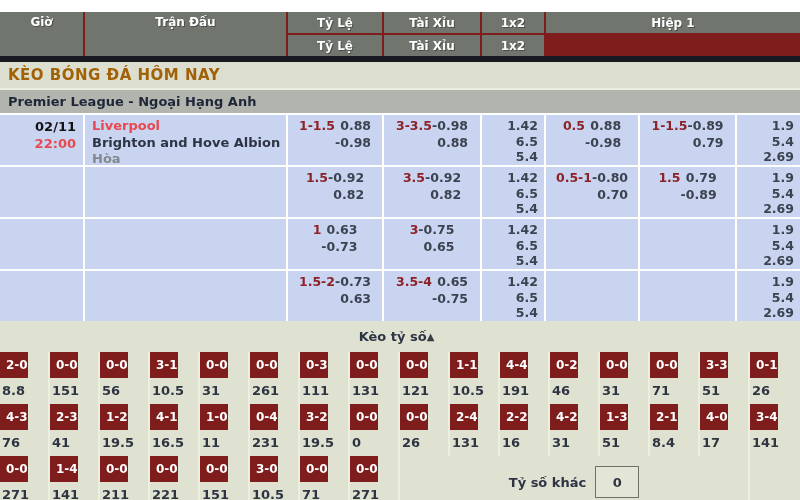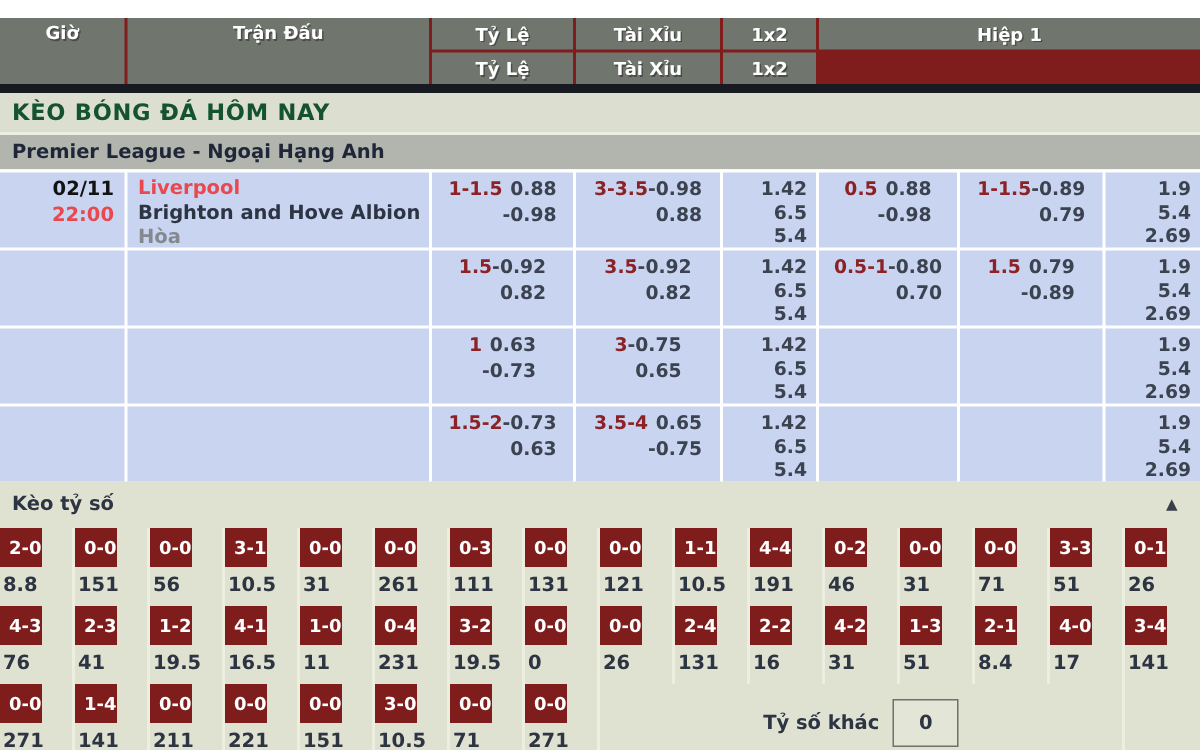--- a/index.html
+++ b/index.html
@@ -14,21 +14,21 @@
     justify-content:center;text-shadow:1px 1px 0 rgba(0,0,0,.35);}
   .hcell.rspan{grid-row:1/3;align-items:flex-start;padding-top:3px;}
   .hcell.c1{grid-column:1;}
   .hcell.c2{grid-column:2;}
   .hcell.gfull{grid-column:3/6;grid-row:1;}
   .hcell.ghalf{grid-column:6/9;grid-row:1;}
 
   .dark-strip{height:6px;background:#171a20;}
 
   .title-bar{height:28px;background:#dcded0;border-bottom:2px solid #eceee1;
-    display:flex;align-items:center;padding-left:8px;color:#14532d;font-size:15px;letter-spacing:.5px;}
+    display:flex;align-items:center;padding-left:8px;color:#a16207;font-size:15px;letter-spacing:.5px;}
   .league-bar{height:23px;background:#b2b4ae;display:flex;align-items:center;
     padding-left:8px;color:#1f2638;font-size:13px;}
 
   
   .odds-grid{display:grid;grid-template-columns:83px 201px 94px 96px 62px 92px 95px 63px;
     grid-auto-rows:50px;gap:2px;background:#fff;border-top:2px solid #fff;}
   .cell{background:#c9d4f0;overflow:hidden;font-size:12.5px;}
   .time-cell{text-align:right;padding:3px 7px 0 0;font-size:13px;line-height:17px;}
   .date{color:#121212;}
   .time{color:#e8484e;}
@@ -36,21 +36,21 @@
   .home{color:#e8484e;}
   .away{color:#2d3444;}
   .draw{color:#84898f;}
   .odds-cell{display:flex;justify-content:center;padding:2px 6px 0 6px;color:#3c4350;line-height:17px;}
   .odds-cell .line{color:#8c2126;}
   .vals{display:flex;flex-direction:column;text-align:right;}
   .x2-cell{text-align:right;padding:3px 6px 0 11px;line-height:15.5px;color:#3c4350;font-size:12.5px;}
 
   
   .score-section{height:191px;background:#dfe1d1;}
-  .score-bar{height:31px;display:flex;align-items:center;justify-content:space-between;
+  .score-bar{height:31px;display:flex;align-items:center;justify-content:center;
     padding:0 15px 0 8px;color:#2d3444;font-size:13px;}
   .collapse{font-size:10px;color:#3a3e46;cursor:pointer;}
   .score-row{display:grid;grid-template-columns:repeat(16,50px);height:52px;}
   .score-cell{border-right:2px solid #eceedf;}
   .score-cell:nth-child(16){border-right:none;}
   .score-box{height:26px;width:28px;background:#7f1d1d;color:#fff;font-size:12px;
     line-height:26px;padding-left:6px;}
   .score-odd{padding:5px 0 0 2px;font-size:13px;color:#2e3542;}
   .other-area{grid-column:9/16;display:flex;align-items:center;justify-content:center;
     gap:9px;color:#2d3444;font-size:13px;border-right:2px solid #eceedf;}

